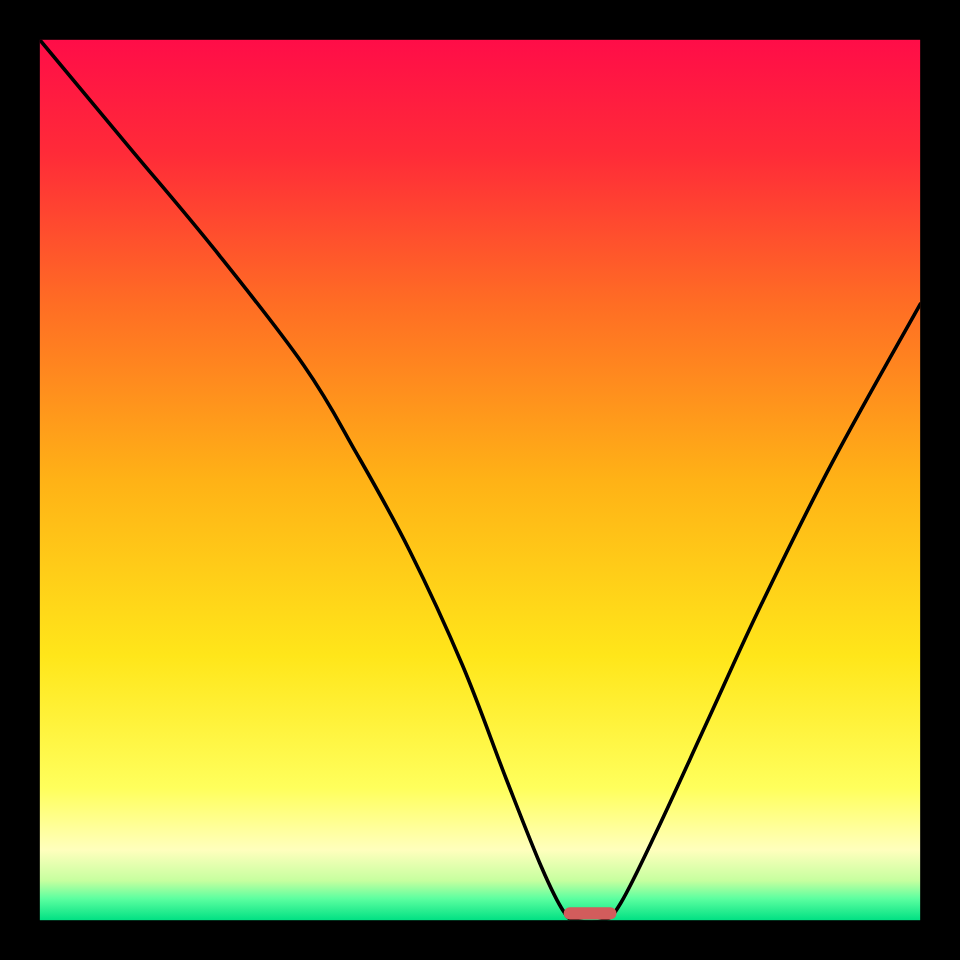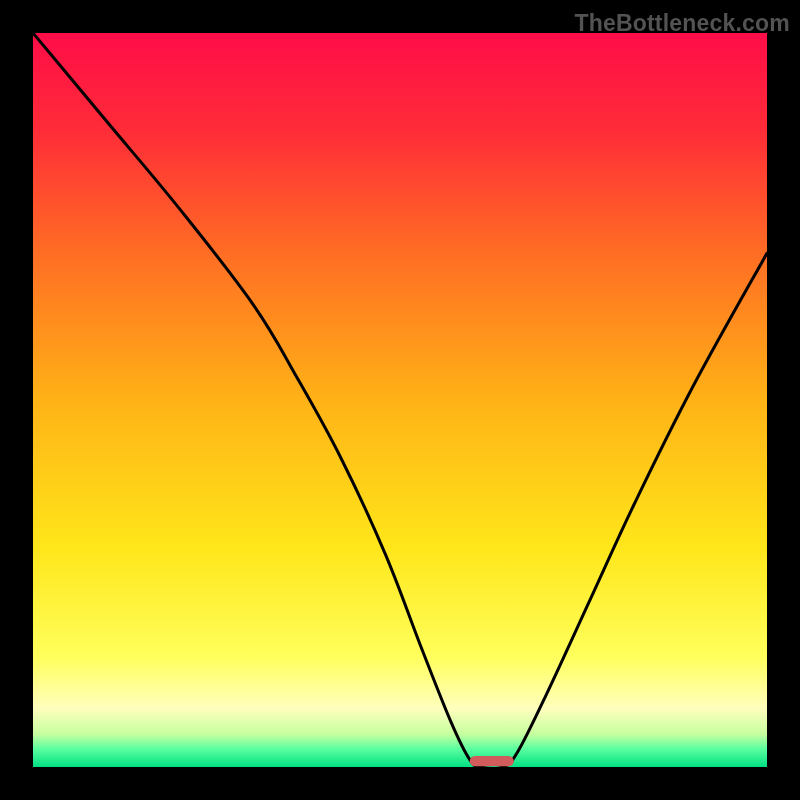--- a/index.html
+++ b/index.html
@@ -31,21 +31,20 @@
     font-size: 23px;
     font-weight: bold;
     color: #535353;
     letter-spacing: 0.2px;
   }
 </style>
 </head>
 <body>
 
 <div class="chart-container">
-  <div class="watermark">TheBottleneck.com</div>
   <svg class="plot-area" viewBox="0 0 734 734" preserveAspectRatio="none">
     <defs>
       <linearGradient id="bg-grad" x1="0" y1="0" x2="0" y2="1">
           <stop offset="0%" stop-color="#ff0d48"></stop>
           <stop offset="13%" stop-color="#ff2b38"></stop>
           <stop offset="30%" stop-color="#ff6d24"></stop>
           <stop offset="50%" stop-color="#ffb216"></stop>
           <stop offset="70%" stop-color="#ffe61a"></stop>
           <stop offset="85%" stop-color="#ffff5c"></stop>
           <stop offset="92%" stop-color="#ffffbd"></stop>

